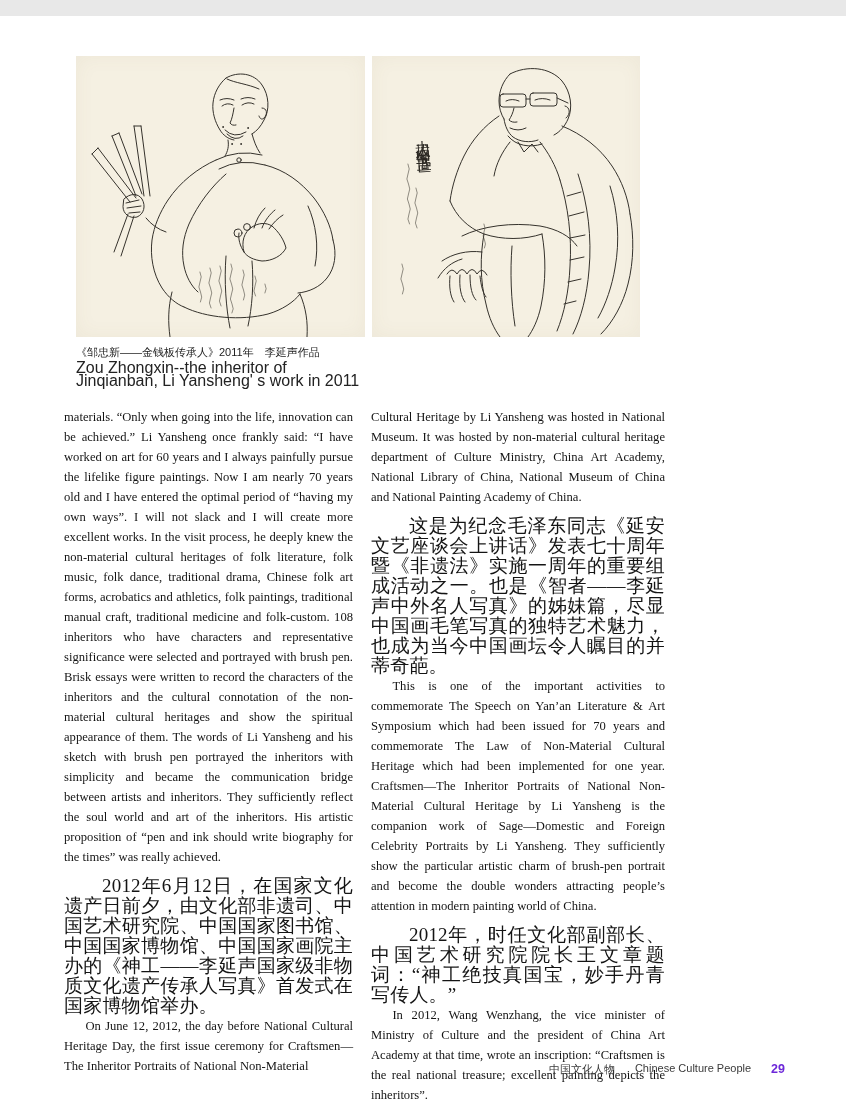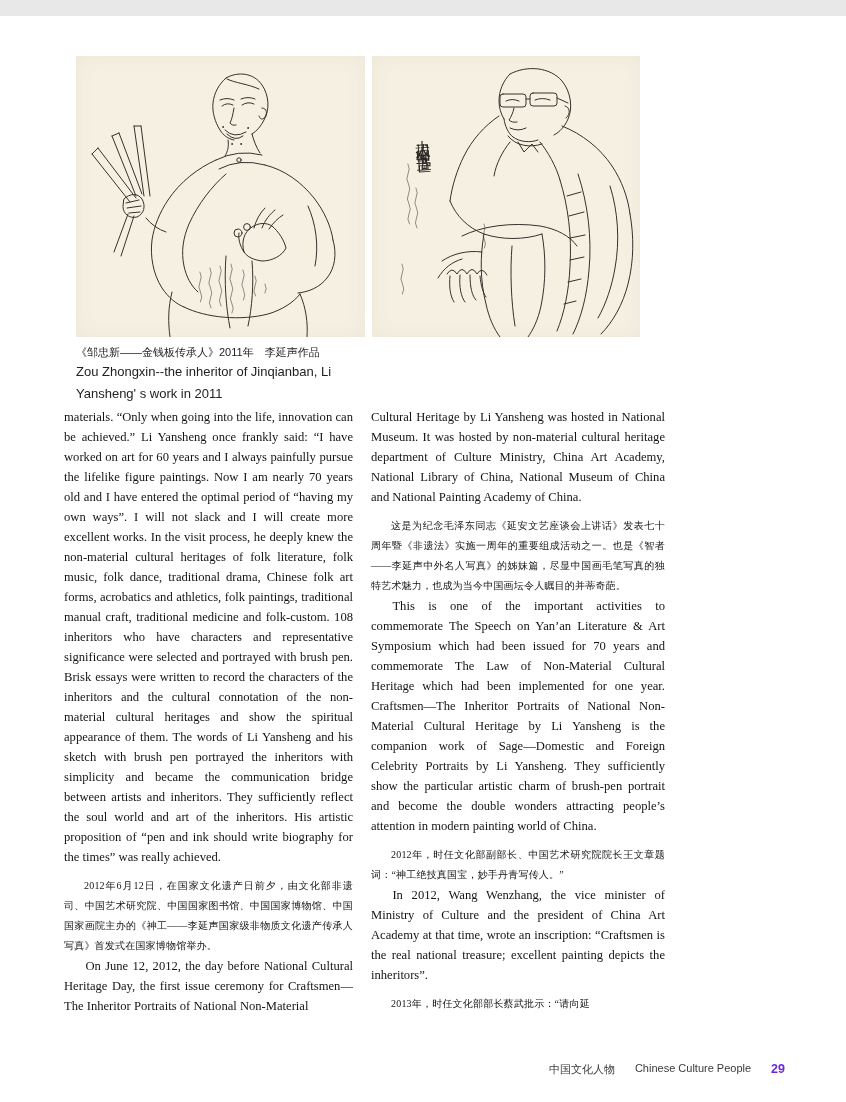--- a/index.html
+++ b/index.html
@@ -19,27 +19,27 @@
     position:absolute;left:44px;top:72px;height:160px;
     writing-mode:vertical-rl;text-orientation:upright;
     font-family:"DejaVu Serif",serif;font-size:15px;letter-spacing:3px;
     color:#2b2823;transform:rotate(-3deg);
   }
   
   .caption{position:absolute;top:329px;font-family:"Liberation Sans","DejaVu Sans",sans-serif;color:#1c1c1c;}
   .caption.left{left:76px;width:289px;}
   .caption.right{left:372px;width:280px;}
   .caption .cn{font-size:11px;line-height:14px;margin-bottom:2px;}
-  .caption .en{font-size:13px;line-height:22px;color:#222;}
+  .caption .en{font-size:16px;line-height:13px;color:#222;}
   
   .column{position:absolute;top:391px;text-align:justify;}
   .column.left{left:64px;width:289px;}
   .column.right{left:371px;width:294px;}
   .column p{margin:0;font-size:12.6px;line-height:20px;}
-  .column p.zh{font-size:10px;letter-spacing:.2px;}
+  .column p.zh{font-size:19px;letter-spacing:.2px;}
   .column p.indent-en{text-indent:1.7em;}
   .column p.indent-zh{text-indent:2em;}
   .column p.gap{margin-top:9px;}
   
   .footer{
     position:absolute;top:1046px;right:61px;
     font-family:"Liberation Sans","DejaVu Sans",sans-serif;
     font-size:11px;color:#3a3a3a;display:flex;align-items:flex-start;gap:20px;
   }
   .footer .page-num{font-weight:bold;font-size:12.5px;color:#6d28d9;}

